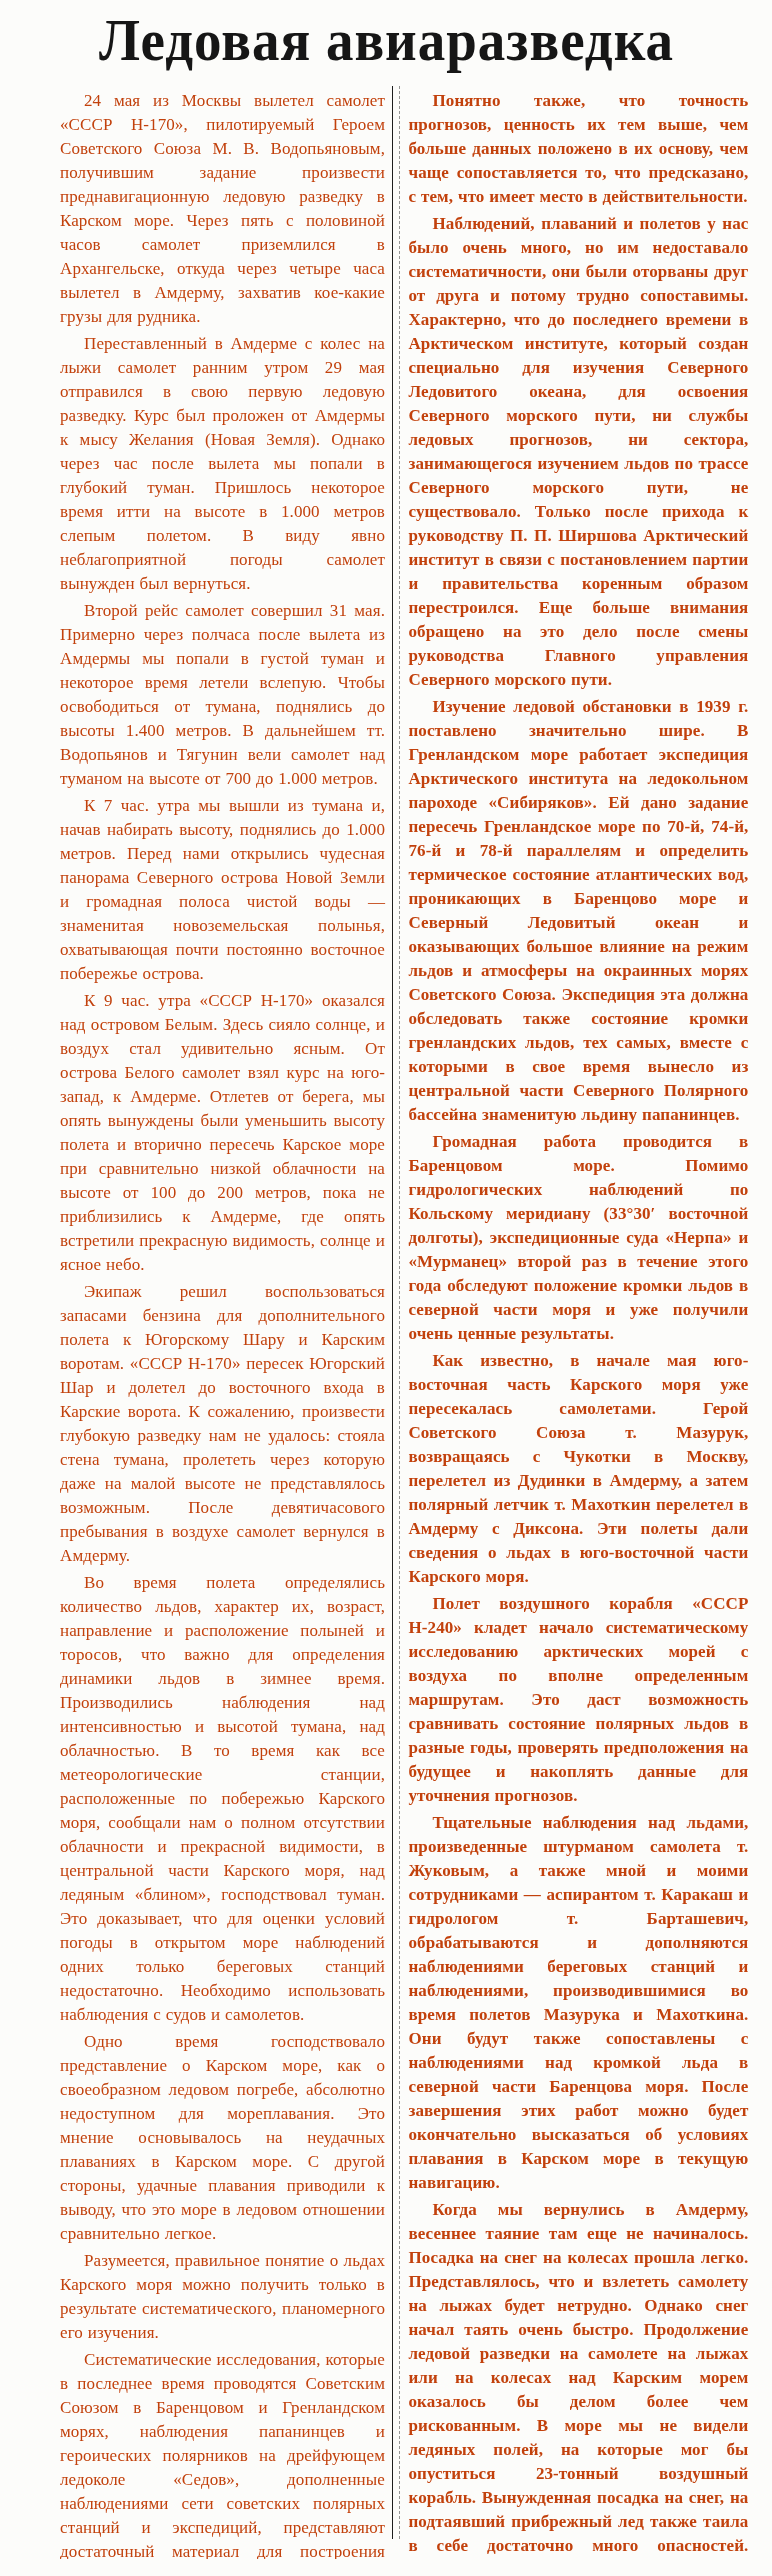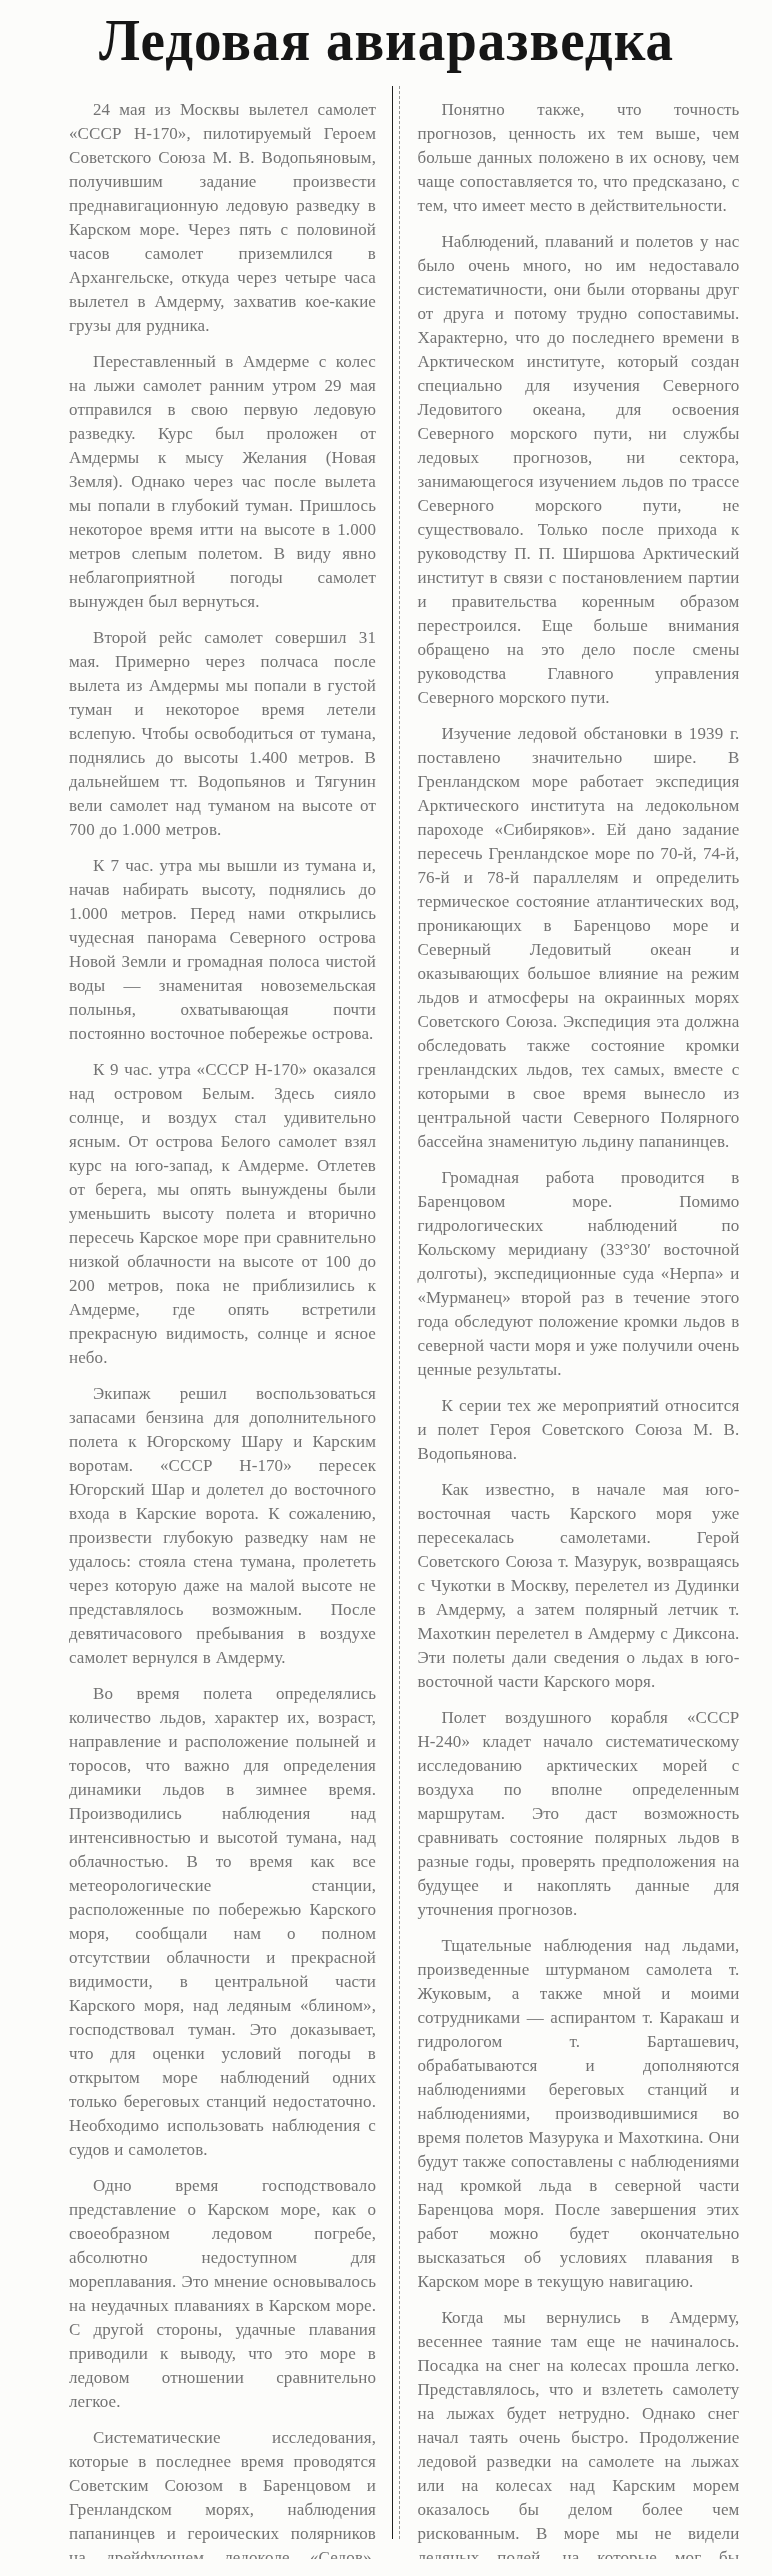--- a/index.html
+++ b/index.html
@@ -52,63 +52,64 @@
     flex: 0 0 auto;
     width: 6.2px;
     margin: 0 5.2px 20.6px 4.1px;
     border-left: 1.5px solid #1d1d1d;
     border-right: 0.5px dashed rgba(25,25,25,0.45);
   }
   .col-right {
     flex: 1 1 auto;
     display: flex;
     flex-direction: column;
+    font-weight: bold;
   }
   .para {
-    margin: 12px;
+    margin: 3px;
     text-indent: 24px;
     text-align: justify;
     font-size: 17px;
     line-height: 24px;
     letter-spacing: 0.1px;
     word-spacing: 0.5px;
     hyphens: auto;
     -webkit-hyphens: auto;
-    color: #737373;
+    color: #c2410c;
   }
 </style>
 </head>
 <body>
 
 <div class="page">
   <h1 class="headline">Ледовая авиаразведка</h1>
 
   <div class="columns">
 
     <div class="col col-left">
         <p class="para">24 мая из Москвы вылетел самолет «СССР Н-170», пилотируемый Героем Советского Союза М. В. Водопьяновым, получившим задание произвести преднавигационную ледовую разведку в Карском море. Через пять с половиной часов самолет приземлился в Архангельске, откуда через четыре часа вылетел в Амдерму, захватив кое-какие грузы для рудника.</p>
         <p class="para">Переставленный в Амдерме с колес на лыжи самолет ранним утром 29 мая отправился в свою первую ледовую разведку. Курс был проложен от Амдермы к мысу Желания (Новая Земля). Однако через час после вылета мы попали в глубокий туман. Пришлось некоторое время итти на высоте в 1.000 метров слепым полетом. В виду явно неблагоприятной погоды самолет вынужден был вернуться.</p>
         <p class="para">Второй рейс самолет совершил 31 мая. Примерно через полчаса после вылета из Амдермы мы попали в густой туман и некоторое время летели вслепую. Чтобы освободиться от тумана, поднялись до высоты 1.400 метров. В дальнейшем тт. Водопьянов и Тягунин вели самолет над туманом на высоте от 700 до 1.000 метров.</p>
         <p class="para">К 7 час. утра мы вышли из тумана и, начав набирать высоту, поднялись до 1.000 метров. Перед нами открылись чудесная панорама Северного острова Новой Земли и громадная полоса чистой воды — знаменитая новоземельская полынья, охватывающая почти постоянно восточное побережье острова.</p>
         <p class="para">К 9 час. утра «СССР Н-170» оказался над островом Белым. Здесь сияло солнце, и воздух стал удивительно ясным. От острова Белого самолет взял курс на юго-запад, к Амдерме. Отлетев от берега, мы опять вынуждены были уменьшить высоту полета и вторично пересечь Карское море при сравнительно низкой облачности на высоте от 100 до 200 метров, пока не приблизились к Амдерме, где опять встретили прекрасную видимость, солнце и ясное небо.</p>
         <p class="para">Экипаж решил воспользоваться запасами бензина для дополнительного полета к Югорскому Шару и Карским воротам. «СССР Н-170» пересек Югорский Шар и долетел до восточного входа в Карские ворота. К сожалению, произвести глубокую разведку нам не удалось: стояла стена тумана, пролететь через которую даже на малой высоте не представлялось возможным. После девятичасового пребывания в воздухе самолет вернулся в Амдерму.</p>
         <p class="para">Во время полета определялись количество льдов, характер их, возраст, направление и расположение полыней и торосов, что важно для определения динамики льдов в зимнее время. Производились наблюдения над интенсивностью и высотой тумана, над облачностью. В то время как все метеорологические станции, расположенные по побережью Карского моря, сообщали нам о полном отсутствии облачности и прекрасной видимости, в центральной части Карского моря, над ледяным «блином», господствовал туман. Это доказывает, что для оценки условий погоды в открытом море наблюдений одних только береговых станций недостаточно. Необходимо использовать наблюдения с судов и самолетов.</p>
         <p class="para">Одно время господствовало представление о Карском море, как о своеобразном ледовом погребе, абсолютно недоступном для мореплавания. Это мнение основывалось на неудачных плаваниях в Карском море. С другой стороны, удачные плавания приводили к выводу, что это море в ледовом отношении сравнительно легкое.</p>
+        <p class="para">Разумеется, правильное понятие о льдах Карского моря можно получить только в результате систематического, планомерного его изучения.</p>
         <p class="para">Систематические исследования, которые в последнее время проводятся Советским Союзом в Баренцовом и Гренландском морях, наблюдения папанинцев и героических полярников на дрейфующем ледоколе «Седов», дополненные наблюдениями сети советских полярных станций и экспедиций, представляют достаточный материал для построения ледовых прогнозов. С высокой степенью вероятности такие прогнозы даются в ноябре для навигации будущего года. Они уточняются в феврале и мае.</p>
       </div>
 
     <div class="divider"></div>
 
     <div class="col col-right">
       <div>
           <p class="para">Понятно также, что точность прогнозов, ценность их тем выше, чем больше данных положено в их основу, чем чаще сопоставляется то, что предсказано, с тем, что имеет место в действительности.</p>
           <p class="para">Наблюдений, плаваний и полетов у нас было очень много, но им недоставало систематичности, они были оторваны друг от друга и потому трудно сопоставимы. Характерно, что до последнего времени в Арктическом институте, который создан специально для изучения Северного Ледовитого океана, для освоения Северного морского пути, ни службы ледовых прогнозов, ни сектора, занимающегося изучением льдов по трассе Северного морского пути, не существовало. Только после прихода к руководству П. П. Ширшова Арктический институт в связи с постановлением партии и правительства коренным образом перестроился. Еще больше внимания обращено на это дело после смены руководства Главного управления Северного морского пути.</p>
           <p class="para">Изучение ледовой обстановки в 1939 г. поставлено значительно шире. В Гренландском море работает экспедиция Арктического института на ледокольном пароходе «Сибиряков». Ей дано задание пересечь Гренландское море по 70-й, 74-й, 76-й и 78-й параллелям и определить термическое состояние атлантических вод, проникающих в Баренцово море и Северный Ледовитый океан и оказывающих большое влияние на режим льдов и атмосферы на окраинных морях Советского Союза. Экспедиция эта должна обследовать также состояние кромки гренландских льдов, тех самых, вместе с которыми в свое время вынесло из центральной части Северного Полярного бассейна знаменитую льдину папанинцев.</p>
           <p class="para">Громадная работа проводится в Баренцовом море. Помимо гидрологических наблюдений по Кольскому меридиану (33°30′ восточной долготы), экспедиционные суда «Нерпа» и «Мурманец» второй раз в течение этого года обследуют положение кромки льдов в северной части моря и уже получили очень ценные результаты.</p>
-          <p class="para">К серии тех же мероприятий относится и полет Героя Советского Союза М. В. Водопьянова.</p>
           <p class="para">Как известно, в начале мая юго-восточная часть Карского моря уже пересекалась самолетами. Герой Советского Союза т. Мазурук, возвращаясь с Чукотки в Москву, перелетел из Дудинки в Амдерму, а затем полярный летчик т. Махоткин перелетел в Амдерму с Диксона. Эти полеты дали сведения о льдах в юго-восточной части Карского моря.</p>
           <p class="para">Полет воздушного корабля «СССР Н-240» кладет начало систематическому исследованию арктических морей с воздуха по вполне определенным маршрутам. Это даст возможность сравнивать состояние полярных льдов в разные годы, проверять предположения на будущее и накоплять данные для уточнения прогнозов.</p>
           <p class="para">Тщательные наблюдения над льдами, произведенные штурманом самолета т. Жуковым, а также мной и моими сотрудниками — аспирантом т. Каракаш и гидрологом т. Барташевич, обрабатываются и дополняются наблюдениями береговых станций и наблюдениями, производившимися во время полетов Мазурука и Махоткина. Они будут также сопоставлены с наблюдениями над кромкой льда в северной части Баренцова моря. После завершения этих работ можно будет окончательно высказаться об условиях плавания в Карском море в текущую навигацию.</p>
           <p class="para">Когда мы вернулись в Амдерму, весеннее таяние там еще не начиналось. Посадка на снег на колесах прошла легко. Представлялось, что и взлететь самолету на лыжах будет нетрудно. Однако снег начал таять очень быстро. Продолжение ледовой разведки на самолете на лыжах или на колесах над Карским морем оказалось бы делом более чем рискованным. В море мы не видели ледяных полей, на которые мог бы опуститься 23-тонный воздушный корабль. Вынужденная посадка на снег, на подтаявший прибрежный лед также таила в себе достаточно много опасностей. Поскольку основное задание было выполнено, мы решили возвращаться обратно. 4 июня утром самолет «СССР Н-170», переставленный с лыж на колеса, поднялся в воздух и через 5½ часов полета благополучно приземлился на аэродроме Архангельска. 6 июня мы были уже в Москве.</p>
         </div>
 
     </div>
 
   </div>
 </div>

